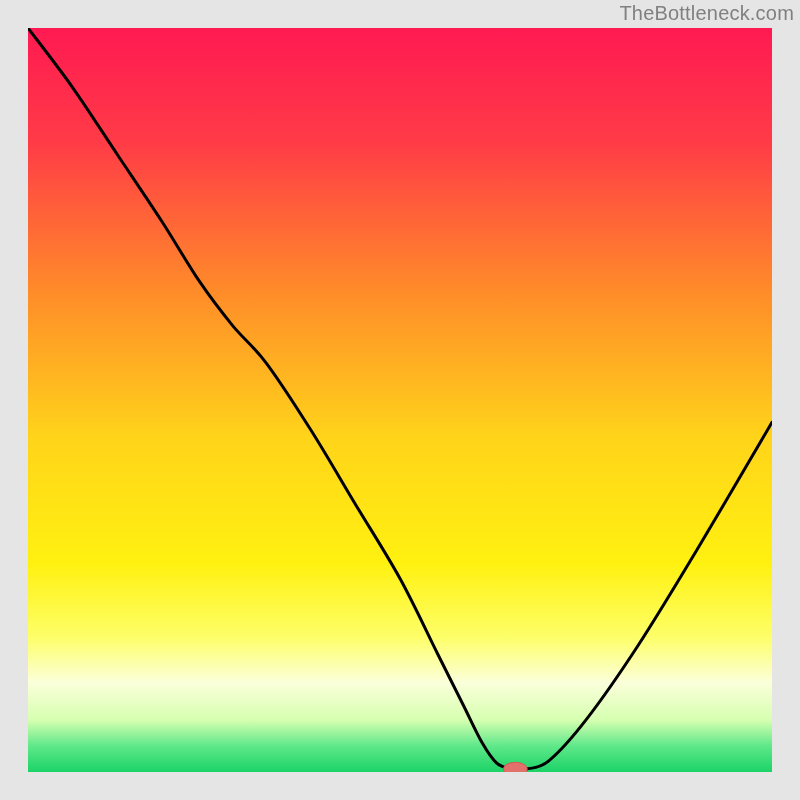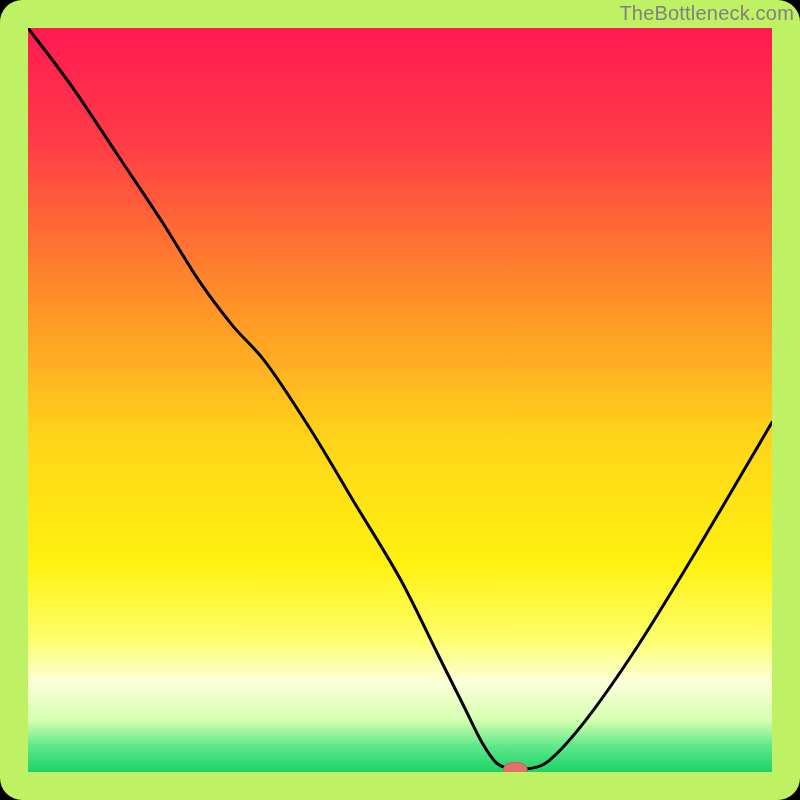--- a/index.html
+++ b/index.html
@@ -7,22 +7,21 @@
     padding: 0;
     width: 800px;
     height: 800px;
     background: #000;
     font-family: Arial, Helvetica, sans-serif;
   }
   .frame {
     position: relative;
     width: 800px;
     height: 800px;
-    background: #bef264;
-    border-radius: 22px;
+    background: #e5e5e5;
   }
   .watermark {
     position: absolute;
     top: 2px;
     right: 6px;
     color: #808080;
     font-size: 20px;
     font-weight: 500;
     z-index: 20;
     letter-spacing: 0.2px;

